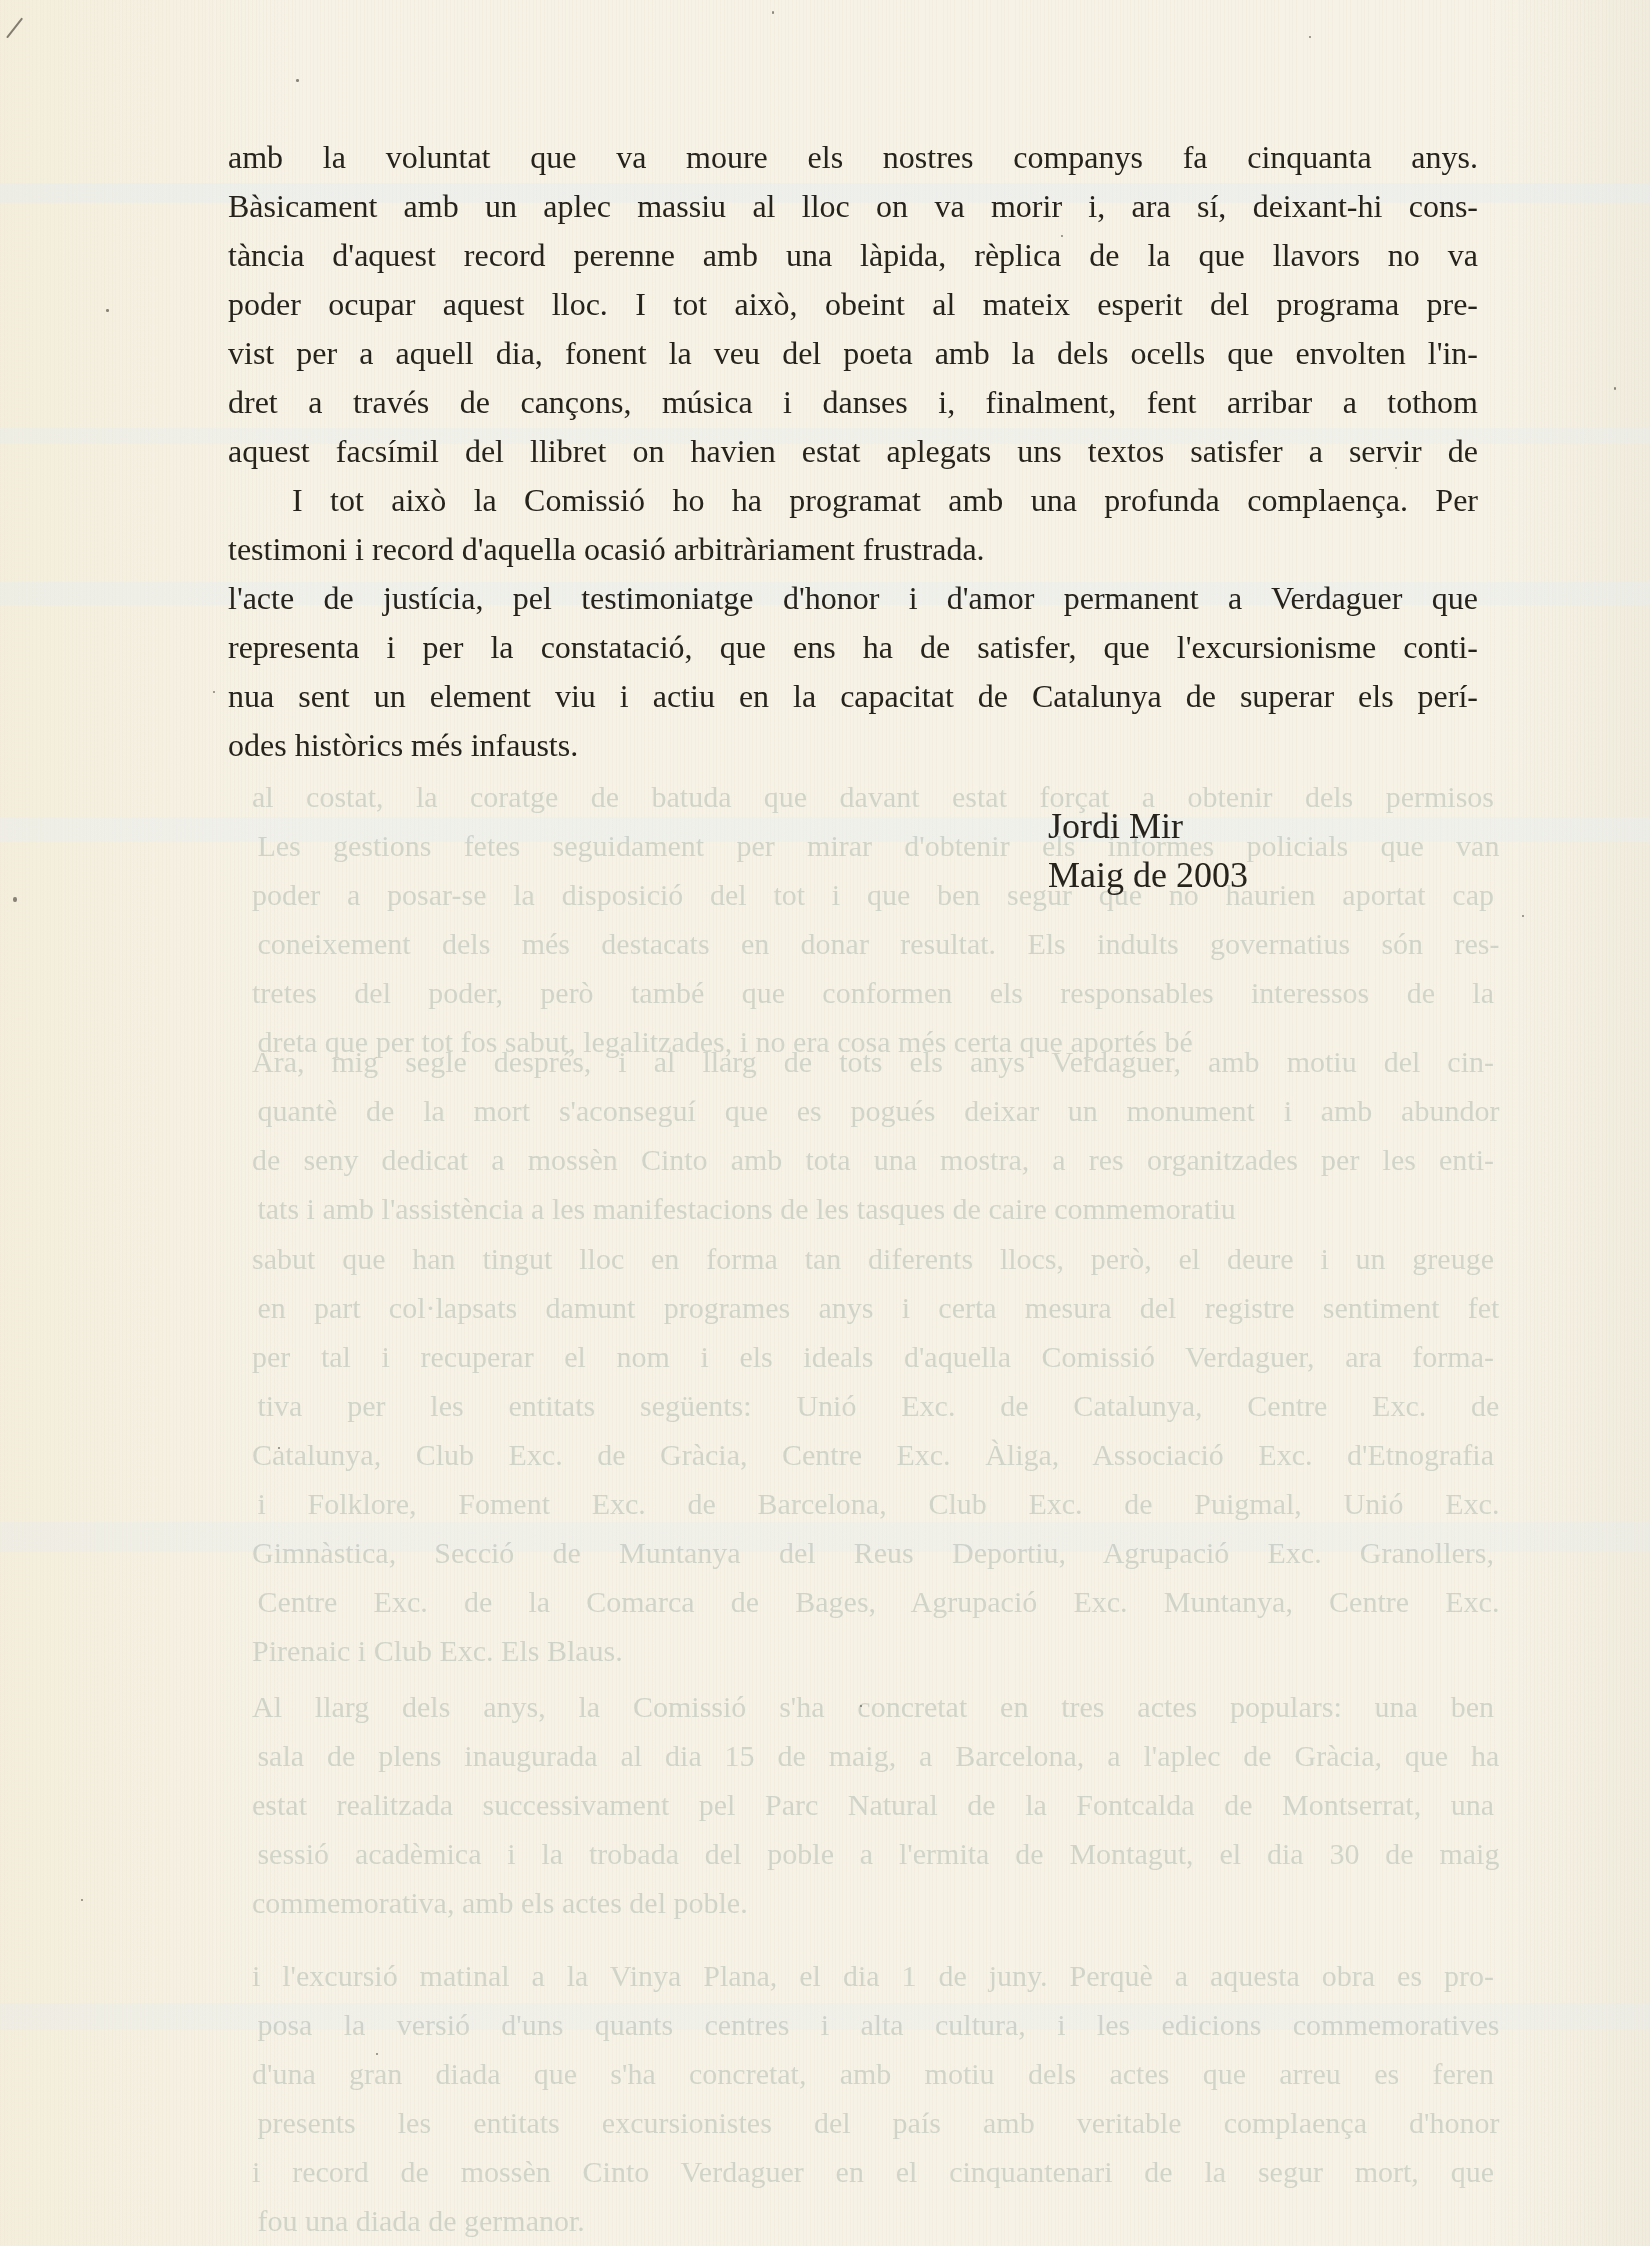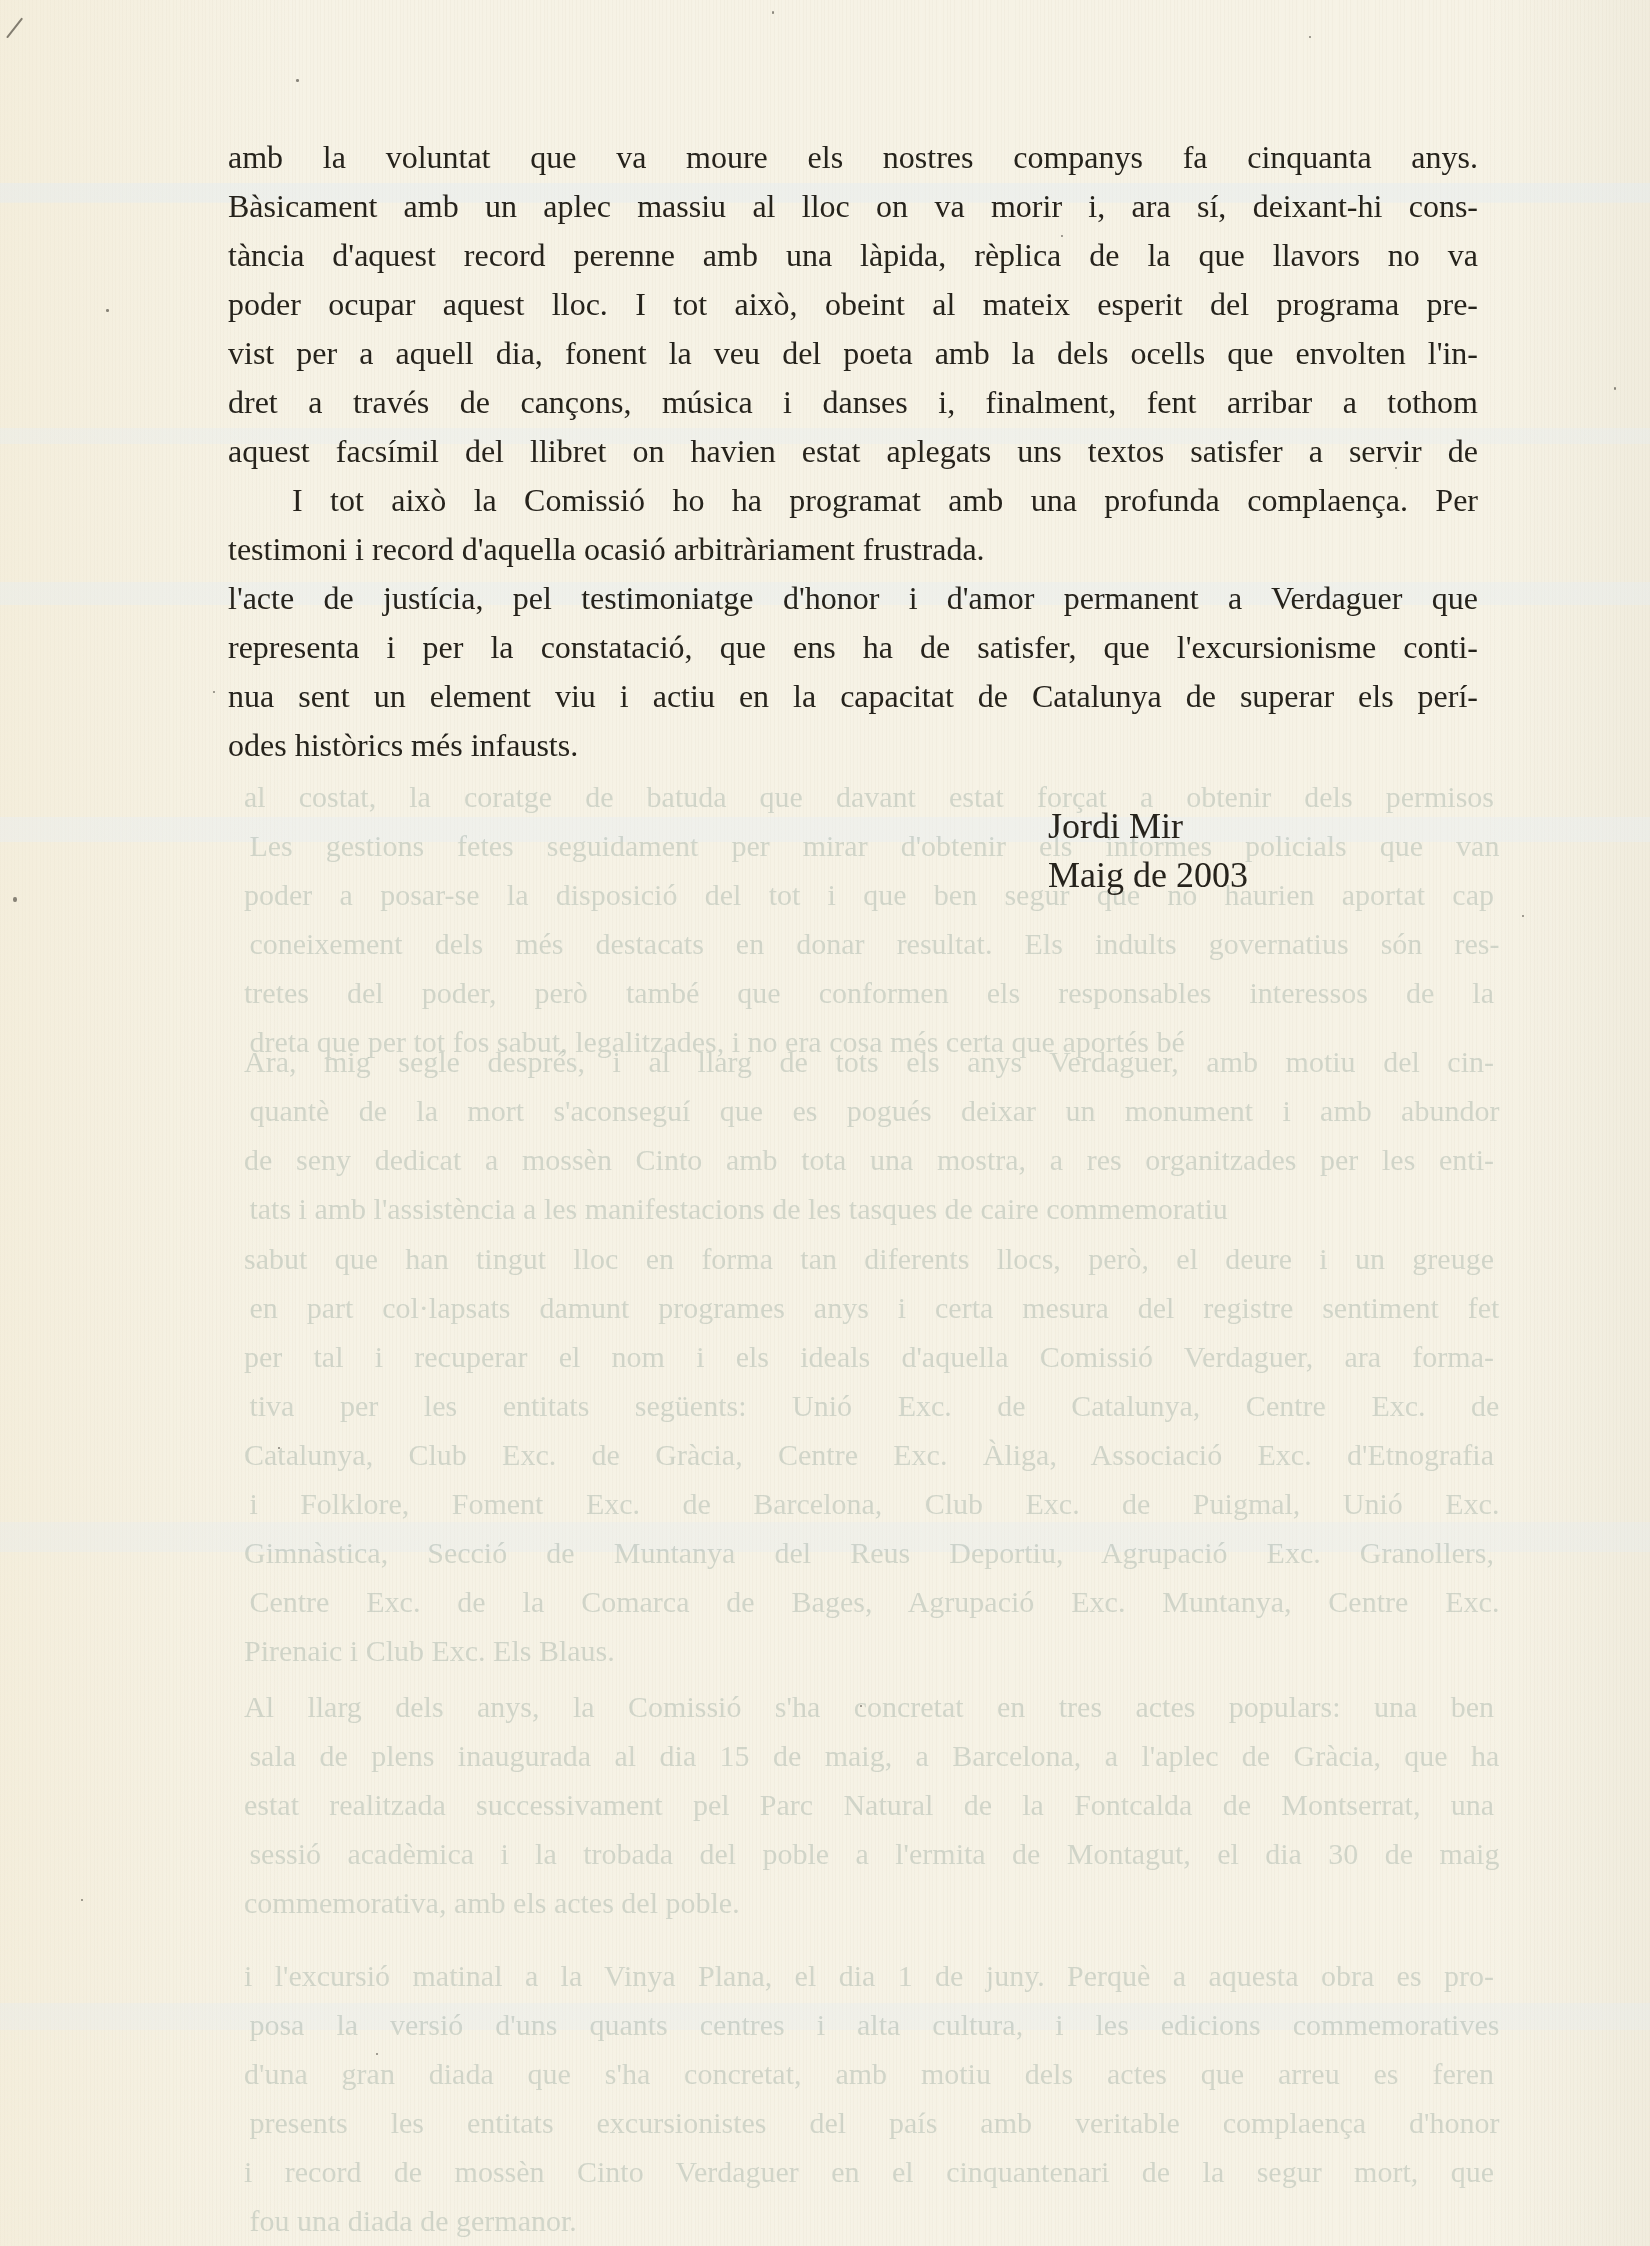--- a/index.html
+++ b/index.html
@@ -47,21 +47,21 @@
   #ghost{position:absolute;left:0;top:0;width:1651px;height:2246px;}
   .g-block{
     position:absolute;left:244px;width:1250px;
     font-size:30px;color:#7e948b;opacity:0.30;filter:blur(0.7px);
   }
   .g-block:nth-child(1){top:772px;}
   .g-block:nth-child(2){top:1037px;}
   .g-block:nth-child(3){top:1234px;}
   .g-block:nth-child(4){top:1682px;}
   .g-block:nth-child(5){top:1951px;}
-  .g-line{height:49px;line-height:49px;white-space:nowrap;text-align:justify;text-align-last:justify;}
+  .g-line{height:49px;line-height:49px;white-space:nowrap;text-align:justify;text-align-last:justify;margin-left:8px;}
   .g-line.g-last{text-align-last:left;}
   .g-line:nth-child(2n){transform:translateX(5.4px);}
   
   .speck{position:absolute;background:rgba(45,42,35,0.55);border-radius:50%;}
   #corner-scratch{
     position:absolute;left:1.8px;top:27px;width:25px;height:1.8px;
     background:rgba(55,50,40,0.6);transform:rotate(-52deg);border-radius:0.9px;
   }
 </style>
 </head>

